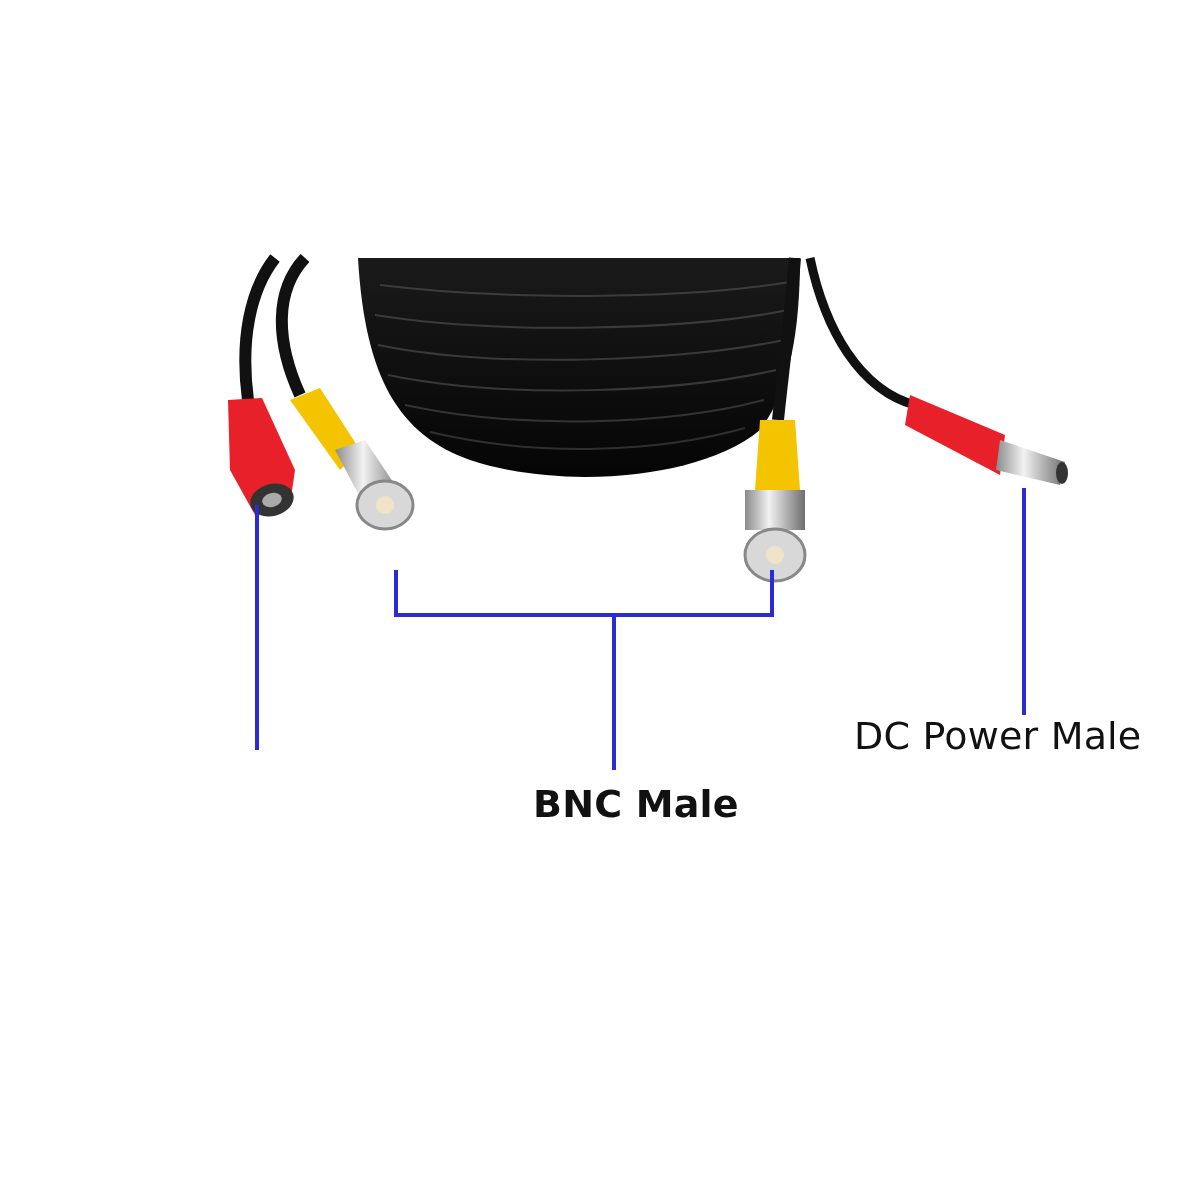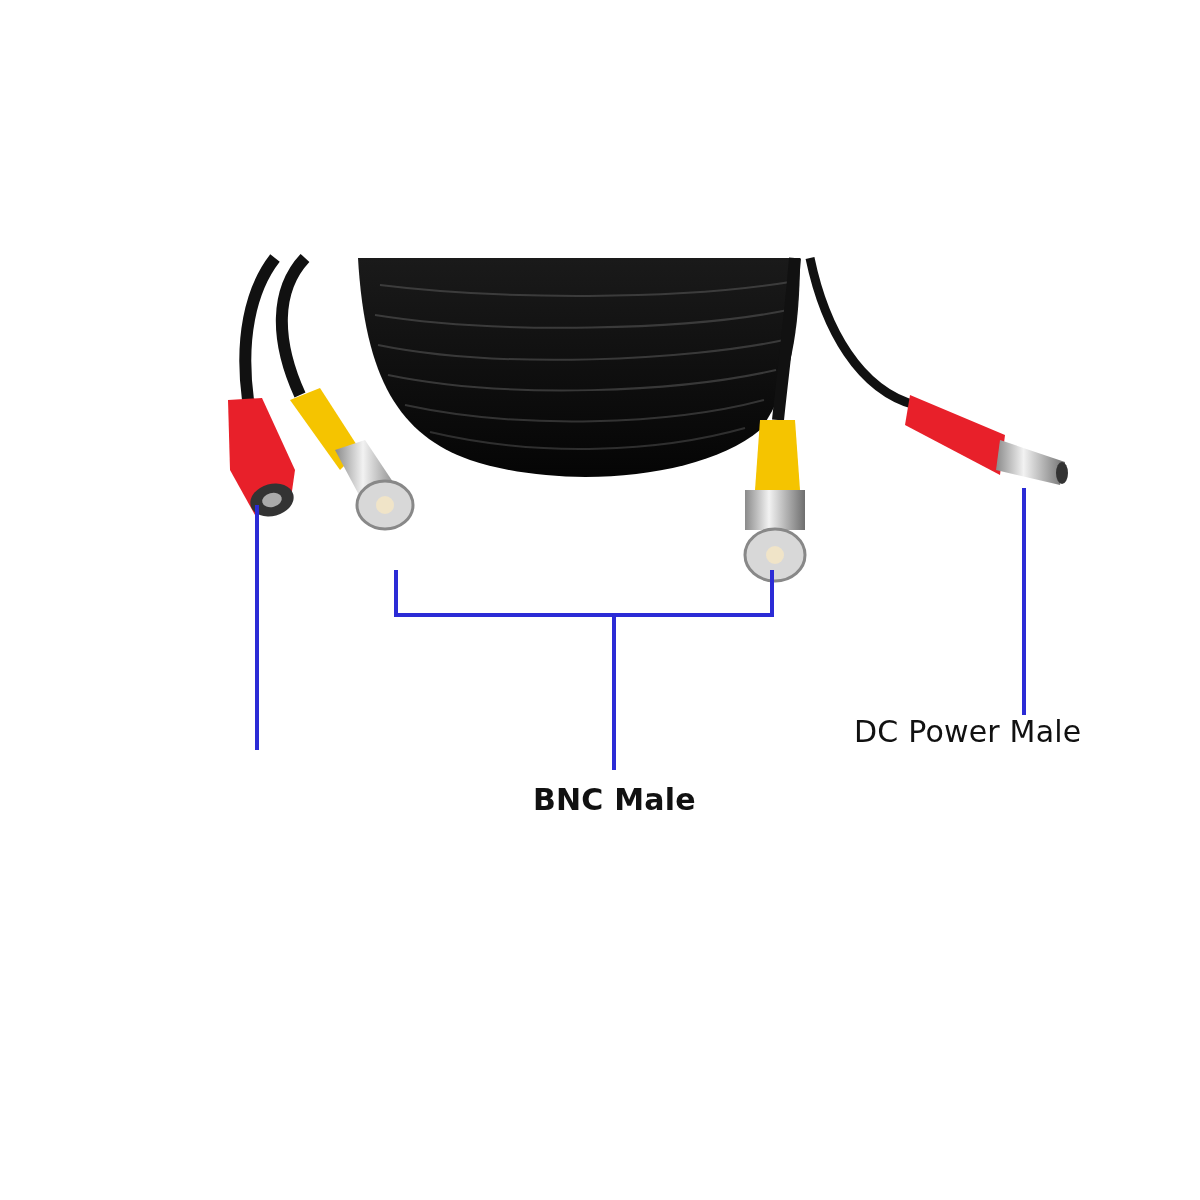--- a/index.html
+++ b/index.html
@@ -1,18 +1,18 @@
 <!DOCTYPE html>
 <html><head>
 <meta charset="utf-8">
 <style>
   html, body { margin:0; padding:0; background:#ffffff; }
   .stage { position:relative; width:1200px; height:1200px; background:#ffffff; overflow:hidden; font-family:"DejaVu Sans", sans-serif; }
   svg.art { position:absolute; left:0; top:0; }
-  .label { position:absolute; font-size:30px; color:#111111; white-space:nowrap; letter-spacing:0.2px; }
+  .label { position:absolute; font-size:38px; color:#111111; white-space:nowrap; letter-spacing:0.2px; }
 </style>
 </head>
 <body>
 
 <div class="stage">
   <svg class="art" width="1200" height="1200" viewBox="0 0 1200 1200">
     <defs>
       <linearGradient id="metalG" x1="0" y1="0" x2="1" y2="0">
         <stop offset="0" stop-color="#8a8a8a"></stop>
         <stop offset="0.4" stop-color="#f2f2f2"></stop>

